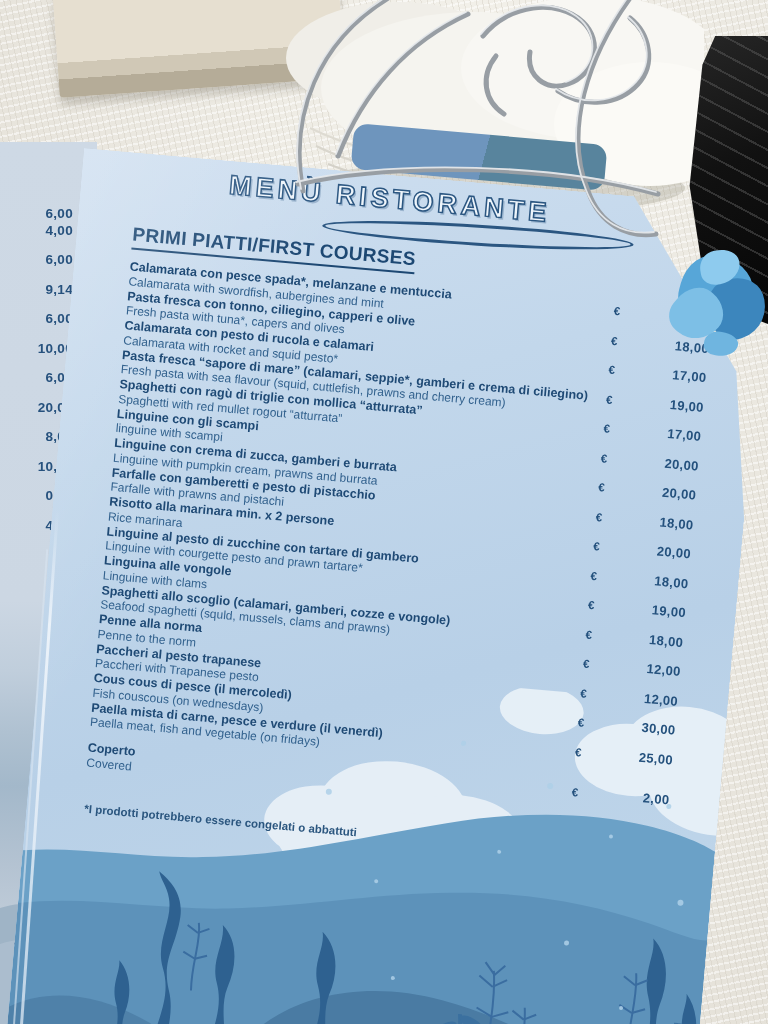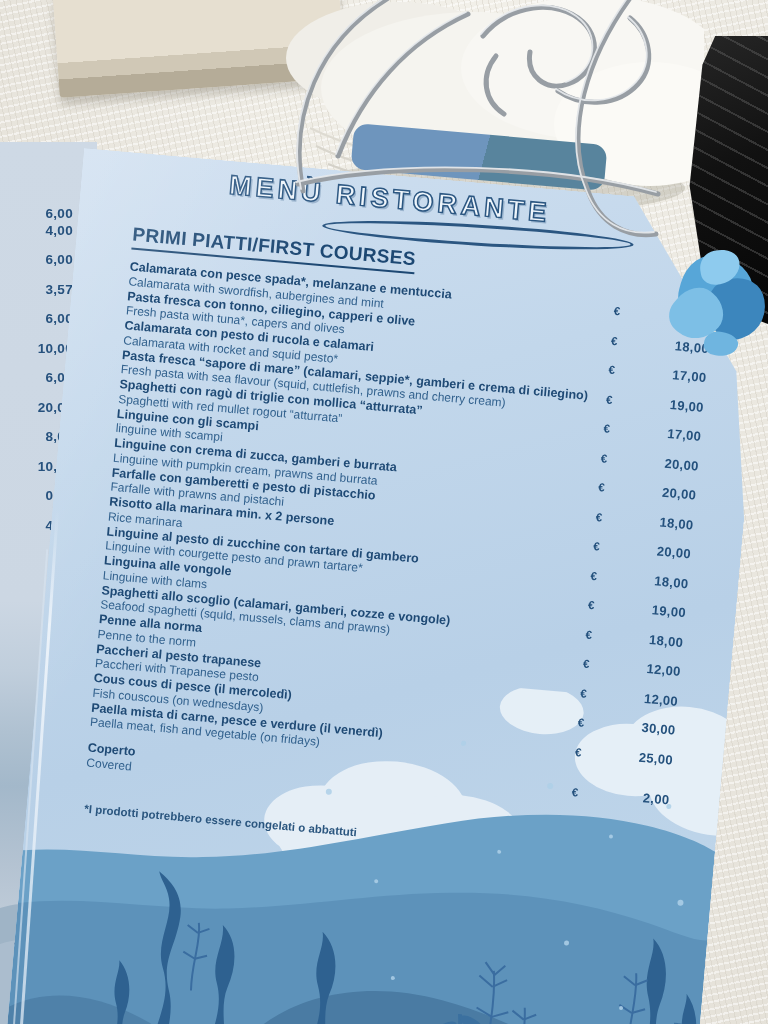--- a/index.html
+++ b/index.html
@@ -92,21 +92,21 @@
     <path d="M58,150 q70,34 150,26" stroke="#d9d6cd" stroke-width="2.5" fill="none"></path>
     <path d="M52,132 q78,38 165,30" stroke="#dedbd2" stroke-width="2" fill="none"></path>
     <path d="M70,168 q66,26 138,20" stroke="#d4d1c8" stroke-width="2" fill="none"></path>
   </svg>
 
   <div class="left-page">
     <div class="lp-col">
         <div class="lp">6,00</div>
         <div class="lp tight">4,00</div>
         <div class="lp">6,00</div>
-        <div class="lp">3,57</div>
+        <div class="lp">9,14</div>
         <div class="lp">6,00</div>
         <div class="lp">10,00</div>
         <div class="lp">6,00</div>
         <div class="lp">20,00</div>
         <div class="lp">8,00</div>
         <div class="lp">10,00</div>
         <div class="lp">0,00</div>
         <div class="lp">4,00</div>
         <div class="lp">,00</div>
         <div class="lp">00</div>

